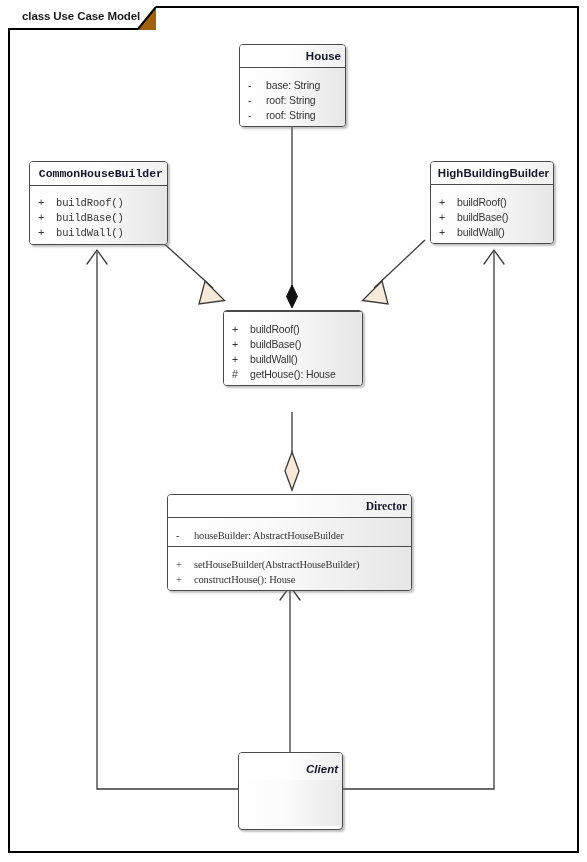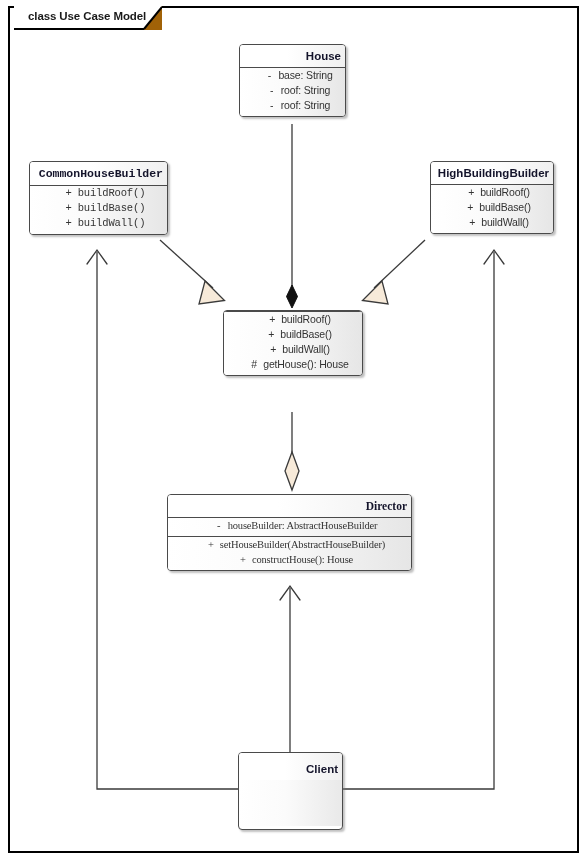--- a/index.html
+++ b/index.html
@@ -23,21 +23,21 @@
     left: 8px;
     top: 6px;
     width: 571px;
     height: 847px;
     border: 2px solid #000000;
     box-sizing: border-box;
     background: transparent;
   }
   #frame-tab {
     position: absolute;
-    left: 14px;
+    left: 8px;
     top: 6px;
     width: 148px;
     height: 24px;
     box-sizing: border-box;
     background: #a16207;
     border-right: none;
   }
   #frame-tab-shape {
     position: absolute;
     left: 0;
@@ -81,22 +81,21 @@
     font-size: 11.5px;
     font-weight: bold;
     color: #14142b;
     padding: 5px 4px 5px 4px;
     background: linear-gradient(to right, #ffffff 0%, #ffffff 45%, #f0f0f0 100%);
     white-space: nowrap;
   }
   .uml-compartment {
     border-top: 1px solid #4a4a4a;
     background: linear-gradient(to right, #ffffff 0%, #fbfbfb 40%, #e6e6e6 100%);
-    padding: 0 0 3px 0;
-    text-align: center;
+    padding: 10px 0 3px 0;
   }
   .uml-feature {
     font-size: 10.5px;
     color: #333333;
     line-height: 15px;
     white-space: nowrap;
     padding-left: 8px;
     letter-spacing: -0.15px;
   }
   .uml-vis {
@@ -108,21 +107,21 @@
     background: linear-gradient(to right, #ffffff 0%, #fbfbfb 45%, #e9e9e9 100%);
   }
 
   
   #class-house        { left: 239px; top: 44px;  width: 107px; }
   #class-common       { left: 29px;  top: 161px; width: 139px; font-family: Liberation Mono, monospace; }
   #class-high         { left: 430px; top: 161px; width: 124px; }
   #class-abstract     { left: 223px; top: 310px; width: 140px; }
   #class-director     { left: 167px; top: 494px; width: 245px; font-family: Liberation Serif, serif; }
   #class-client       { left: 238px; top: 752px; width: 105px; height: 78px; }
-  #class-client .uml-name { padding-top: 10px; }
+  #class-client .uml-name { padding-top: 10px; font-style: italic; }
   #class-client .uml-empty-body { height: 46px; }
 </style>
 </head>
 <body>
 
 <div id="canvas">
 
   <div id="frame"></div>
   <div id="frame-tab">
     <svg id="frame-tab-shape" viewBox="0 0 148 24">

